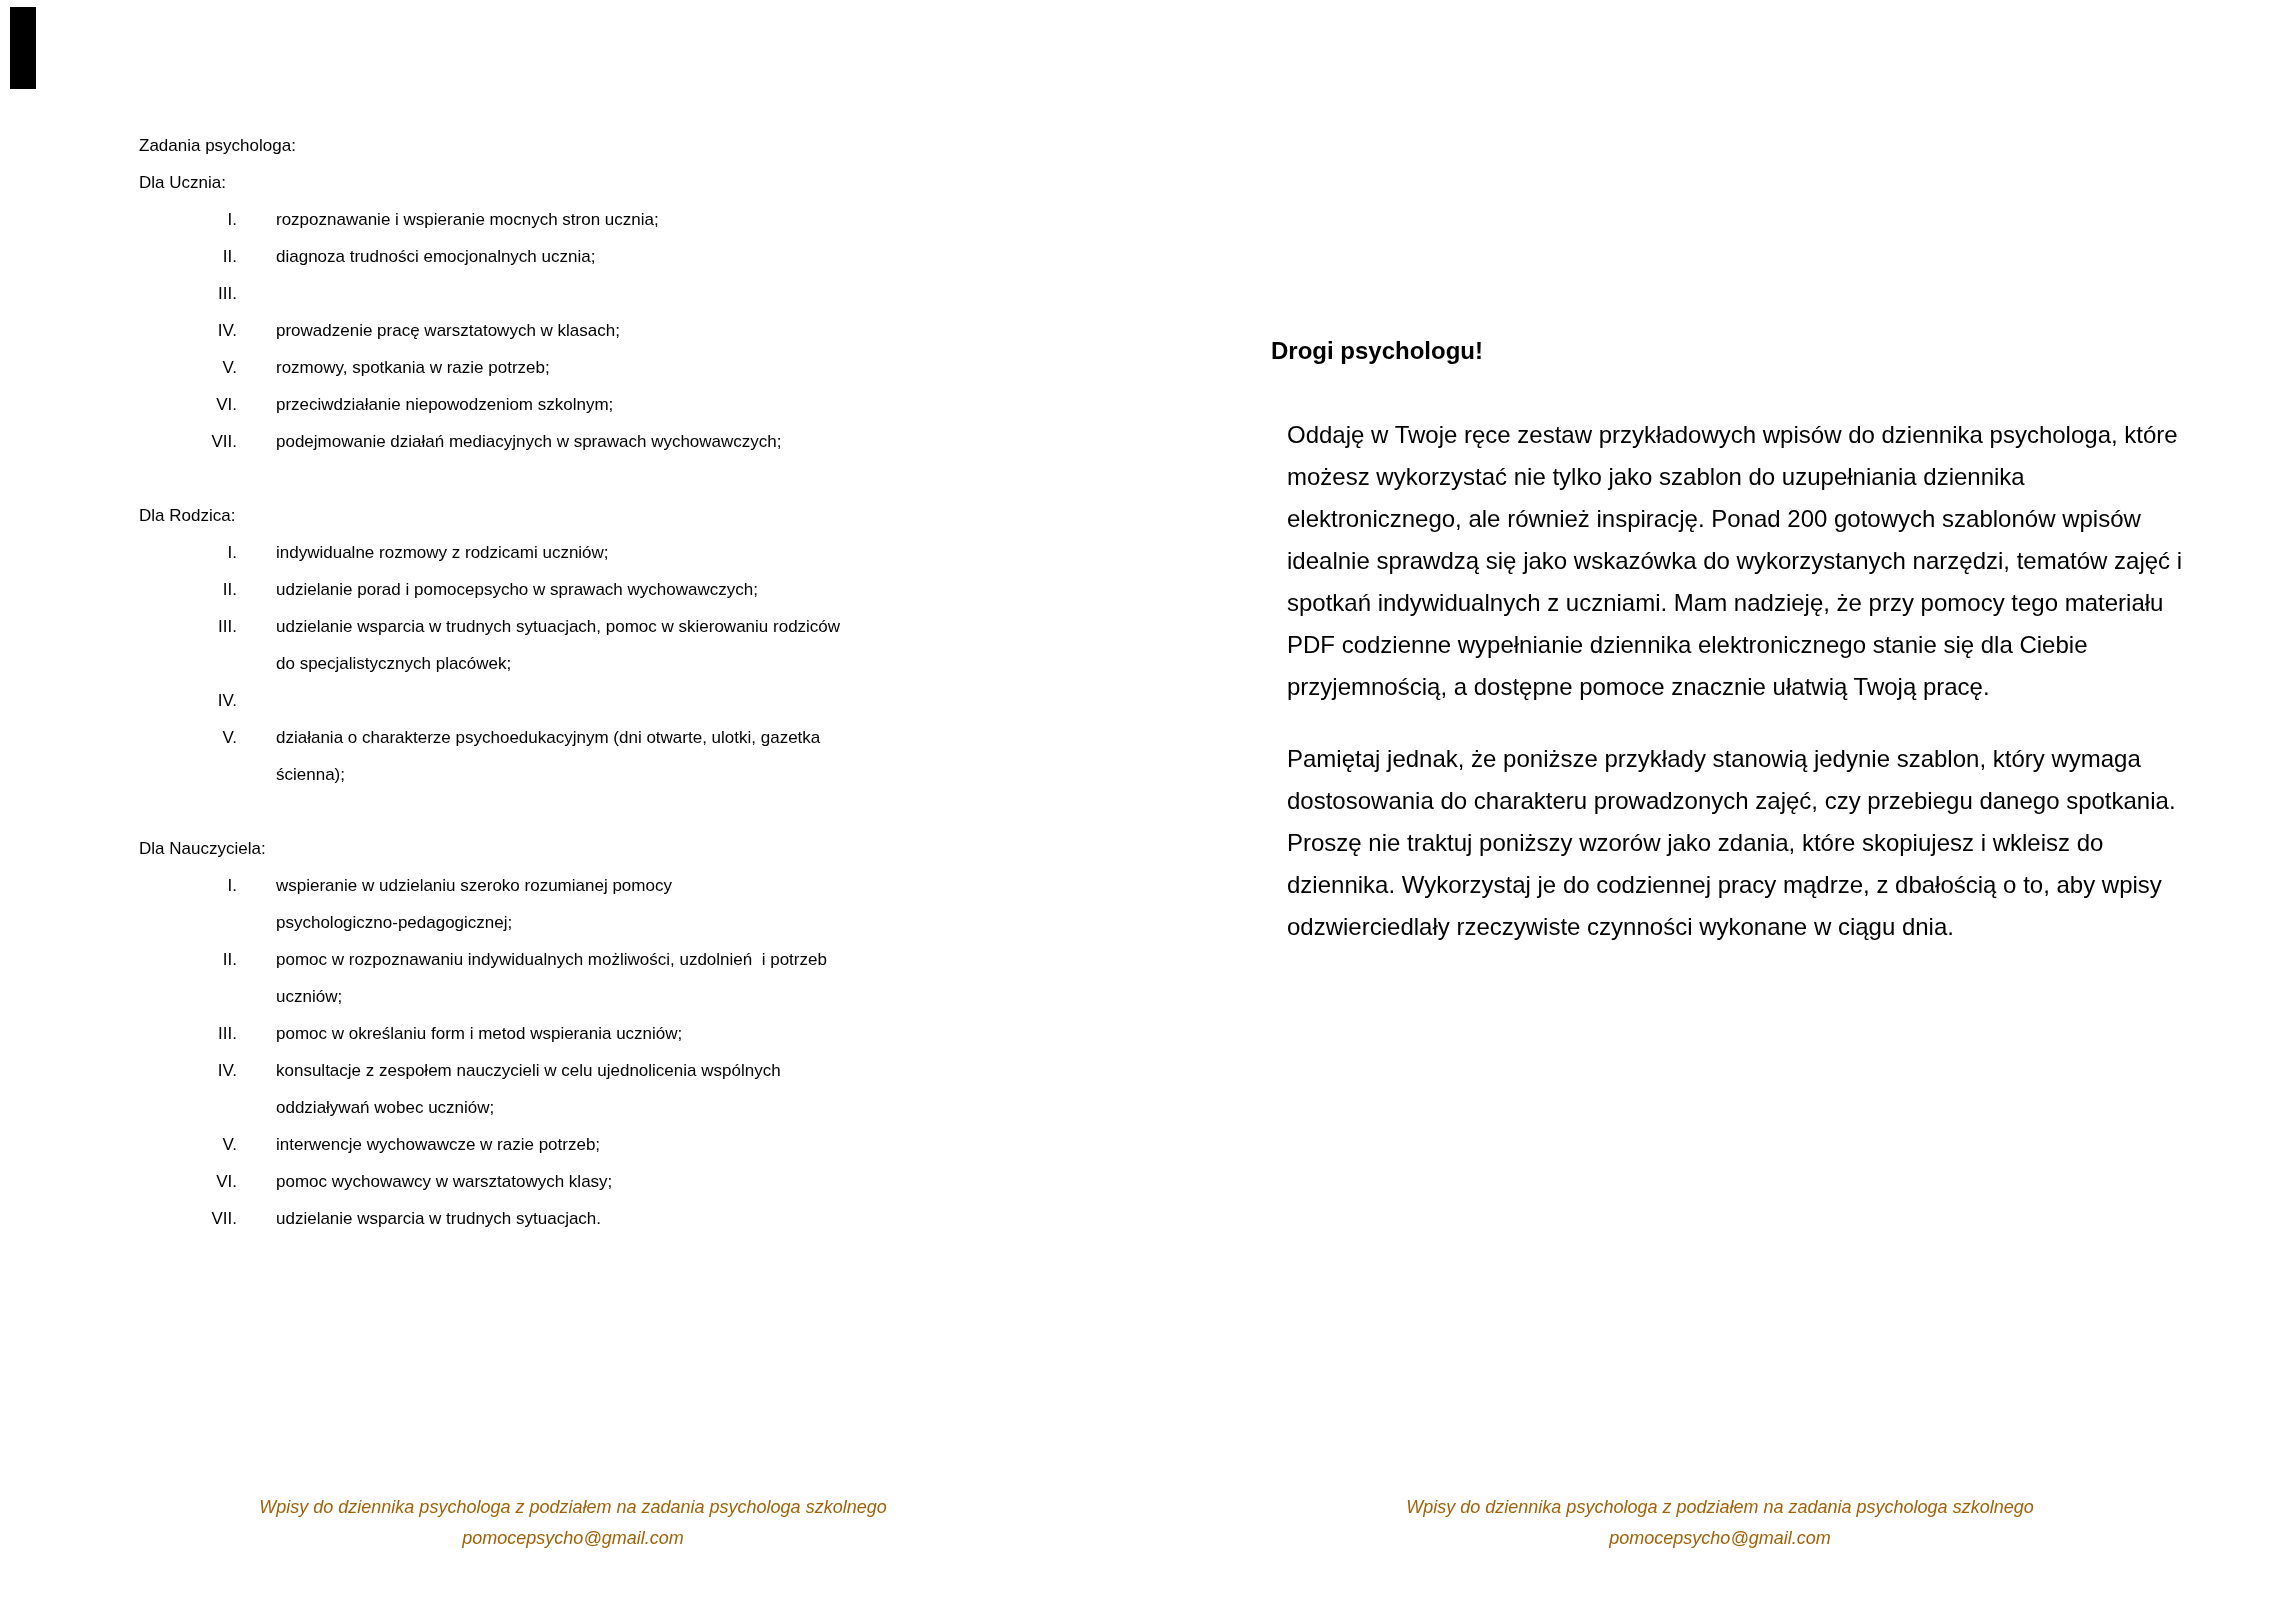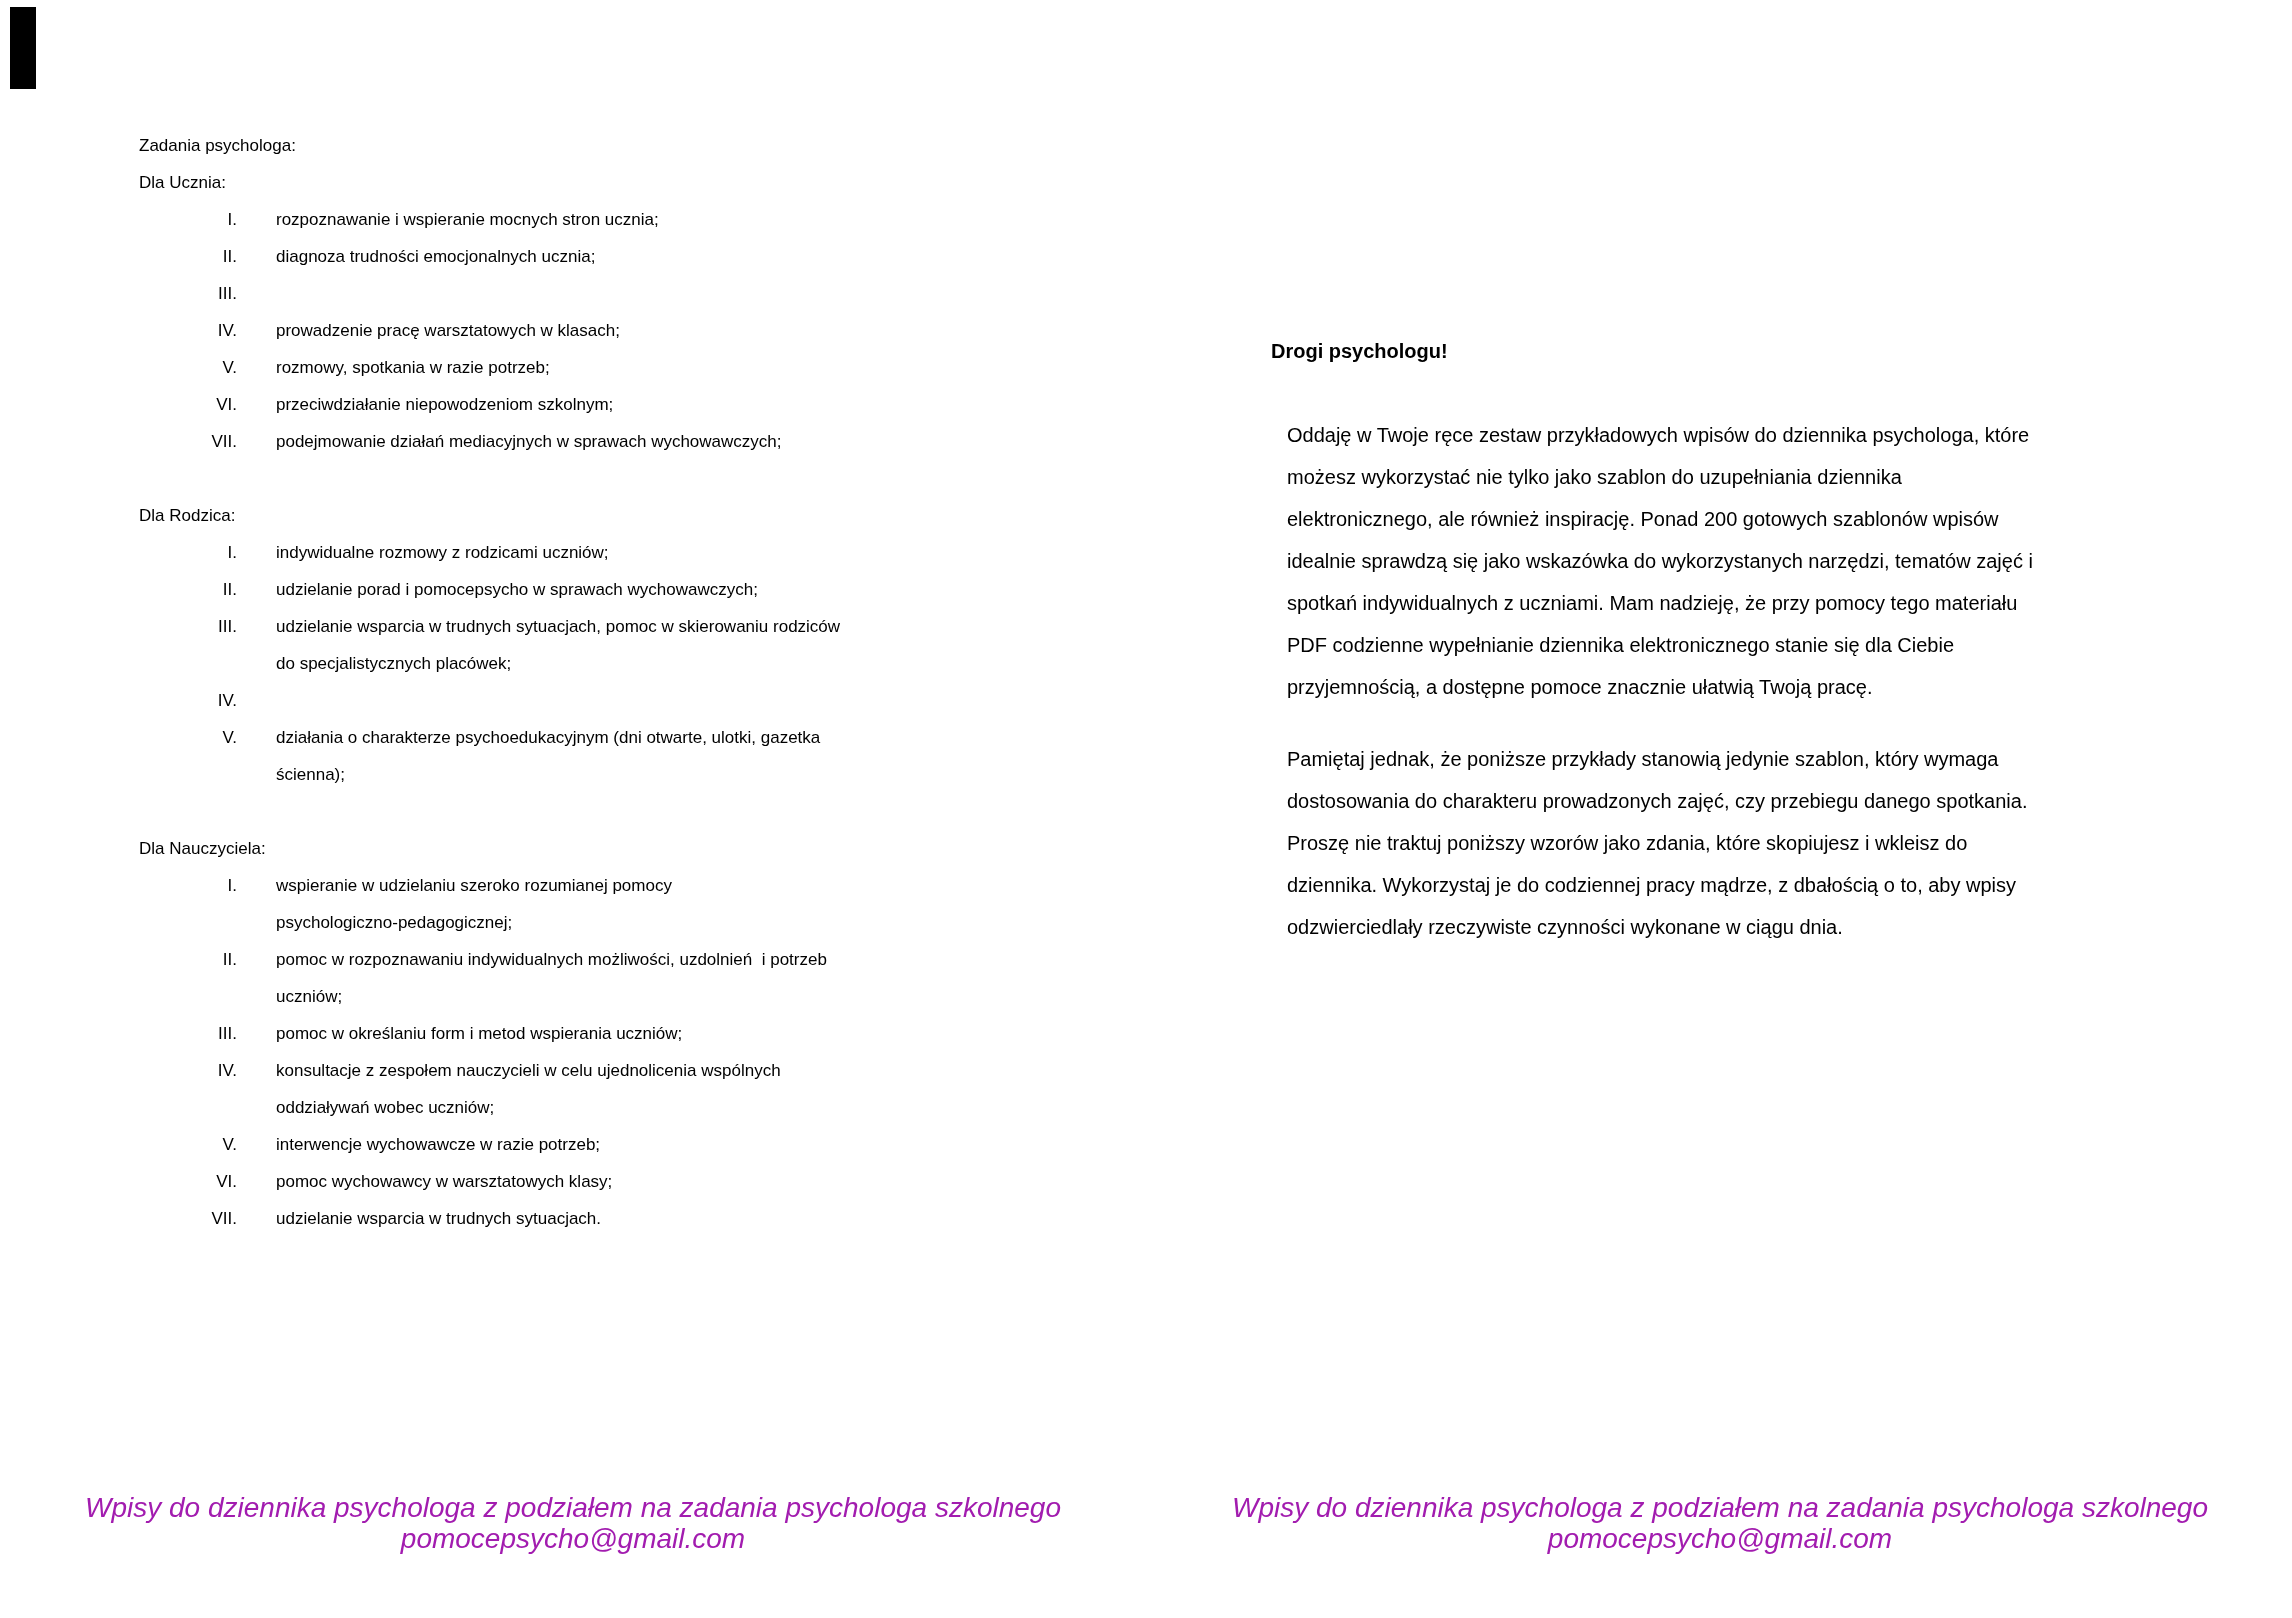--- a/index.html
+++ b/index.html
@@ -43,43 +43,43 @@
     margin-left: 39px;
     white-space: pre;
   }
 
   
   .page-right {
     position: absolute;
     left: 1271px;
     top: 330px;
     width: 928px;
-    font-size: 20px;
+    font-size: 24px;
     line-height: 42px;
   }
   .intro-heading {
     font-weight: bold;
     margin: 0 0 42px 0;
     white-space: pre;
   }
   .paragraph {
     margin: 16px;
     white-space: pre;
   }
   .paragraph + .paragraph { margin-top: 30px; }
 
   
   .footer {
     position: absolute;
     top: 1492px;
     width: 1146px;
     text-align: center;
-    color: #a21caf;
+    color: #a16207;
     font-style: italic;
-    font-size: 28px;
+    font-size: 18px;
     line-height: 31px;
   }
   .footer-left  { left: 0; }
   .footer-right { left: 1147px; }
   .footer div { white-space: pre; }
 </style>
 </head>
 <body>
 
 <div class="corner-mark"></div>

